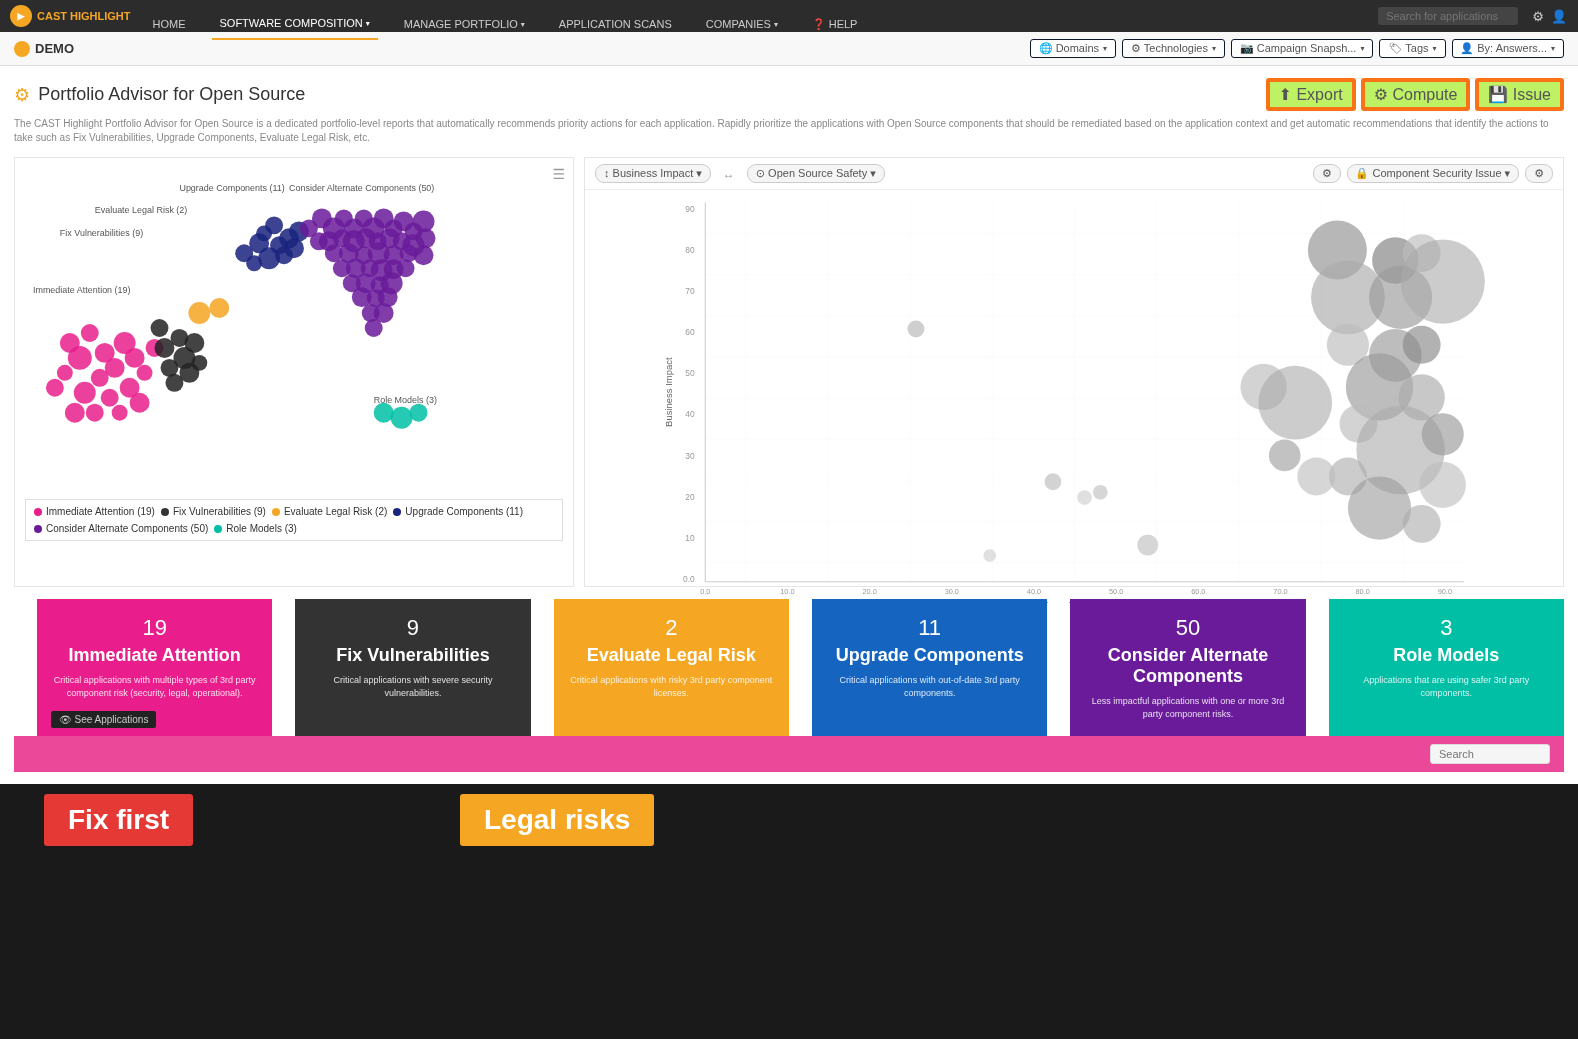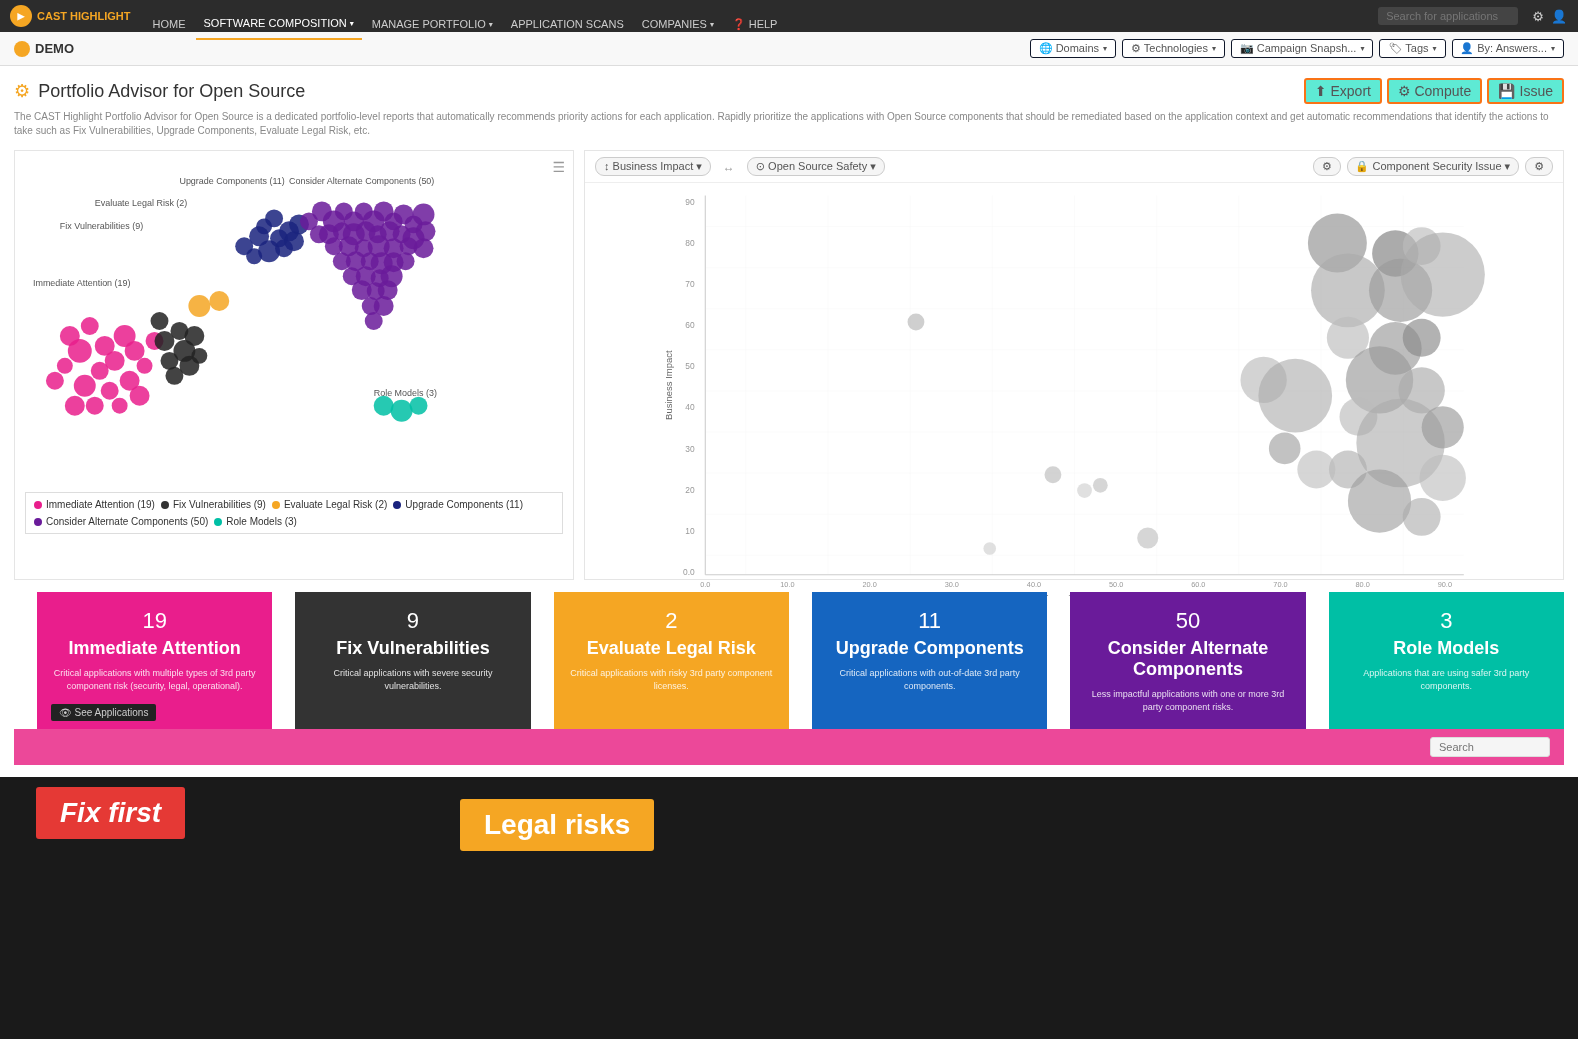--- a/index.html
+++ b/index.html
@@ -31,21 +31,21 @@
       display: flex;
       align-items: center;
       justify-content: center;
       color: #fff;
       font-size: 9px;
       font-weight: bold;
     }
     .nav-items {
       display: flex;
       align-items: center;
-      gap: 2px;
+      gap: 18px;
       flex: 1;
       margin-top: 16px;
     }
     .nav-item {
       color: #ccc;
       font-size: 11px;
       padding: 0 8px;
       height: 32px;
       display: flex;
       align-items: center;
@@ -144,24 +144,24 @@
     }
     .page-title-icon {
       color: #f5a623;
       font-size: 18px;
     }
     .page-actions {
       display: flex;
       gap: 5px;
     }
     .action-btn {
-      border: 2px solid #f97316;
-      background: #5eead4;
+      border: 4px solid #f97316;
+      background: #bef264;
       padding: 3px 9px;
-      font-size: 14px;
+      font-size: 16px;
       cursor: pointer;
       border-radius: 3px;
       color: #555;
       display: flex;
       align-items: center;
       gap: 3px;
     }
     .page-desc {
       font-size: 10px;
       color: #888;
@@ -636,19 +636,19 @@
       <div class="card-desc">Applications that are using safer 3rd party components.</div>
     </div>
   </div>
 
   <div class="bottom-area">
     <input class="search-input-small" placeholder="Search" style="">
   </div>
 </div>
 
 <div class="annotation-layer" style="position:relative; background:#1a1a1a; height:100px; overflow:visible;">
-  <div style="position:absolute; left:36px; top:10px;font-style:italic;">
+  <div style="position:absolute; left:44px; top:10px;">
     <div style="background:#e53935; color:#fff; font-size:28px; font-weight:bold; padding:10px 24px; border-radius:3px; display:inline-block;">Fix first</div>
   </div>
-  <div style="position:absolute; left:460px; top:22px;">
+  <div style="position:absolute; left:460px; top:10px;">
     <div style="background:#f5a623; color:#fff; font-size:28px; font-weight:bold; padding:10px 24px; border-radius:3px; display:inline-block;">Legal risks</div>
   </div>
 </div>
 
 </body></html>

